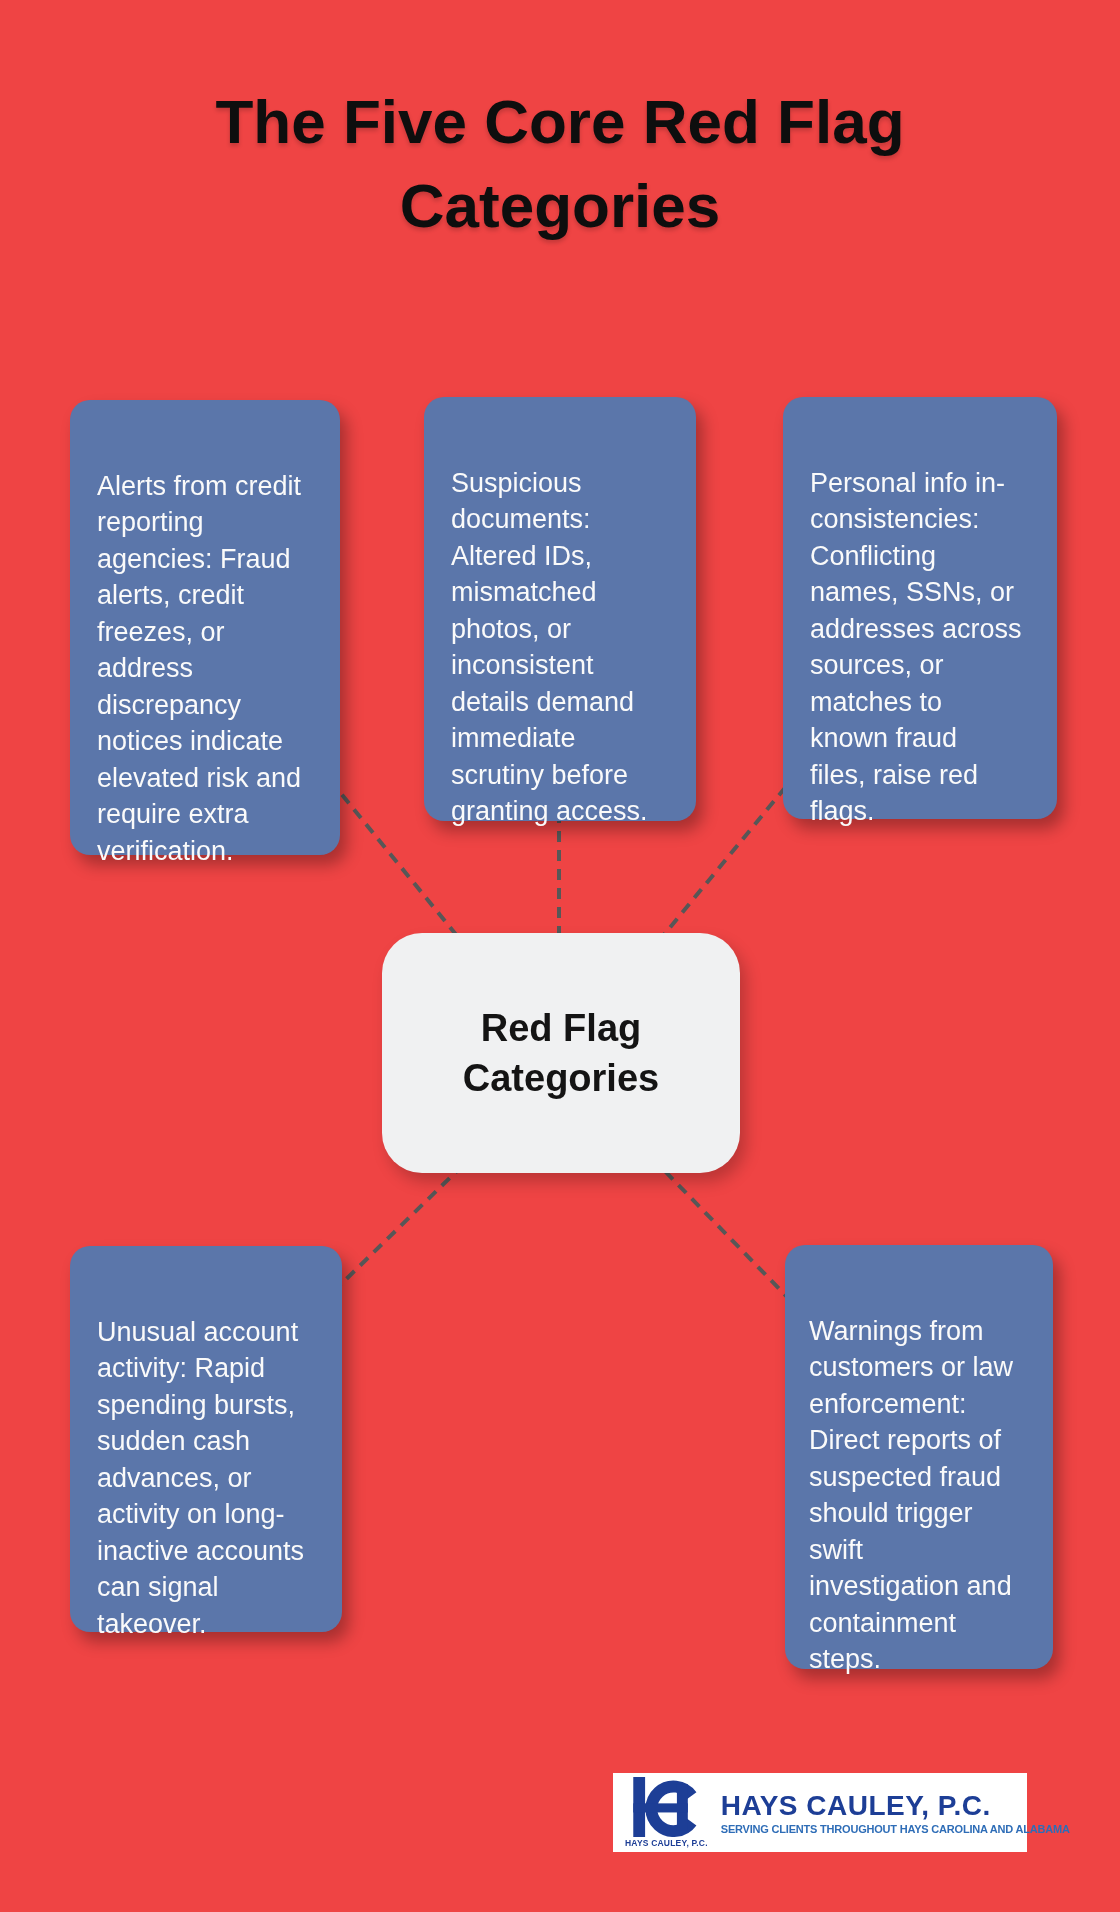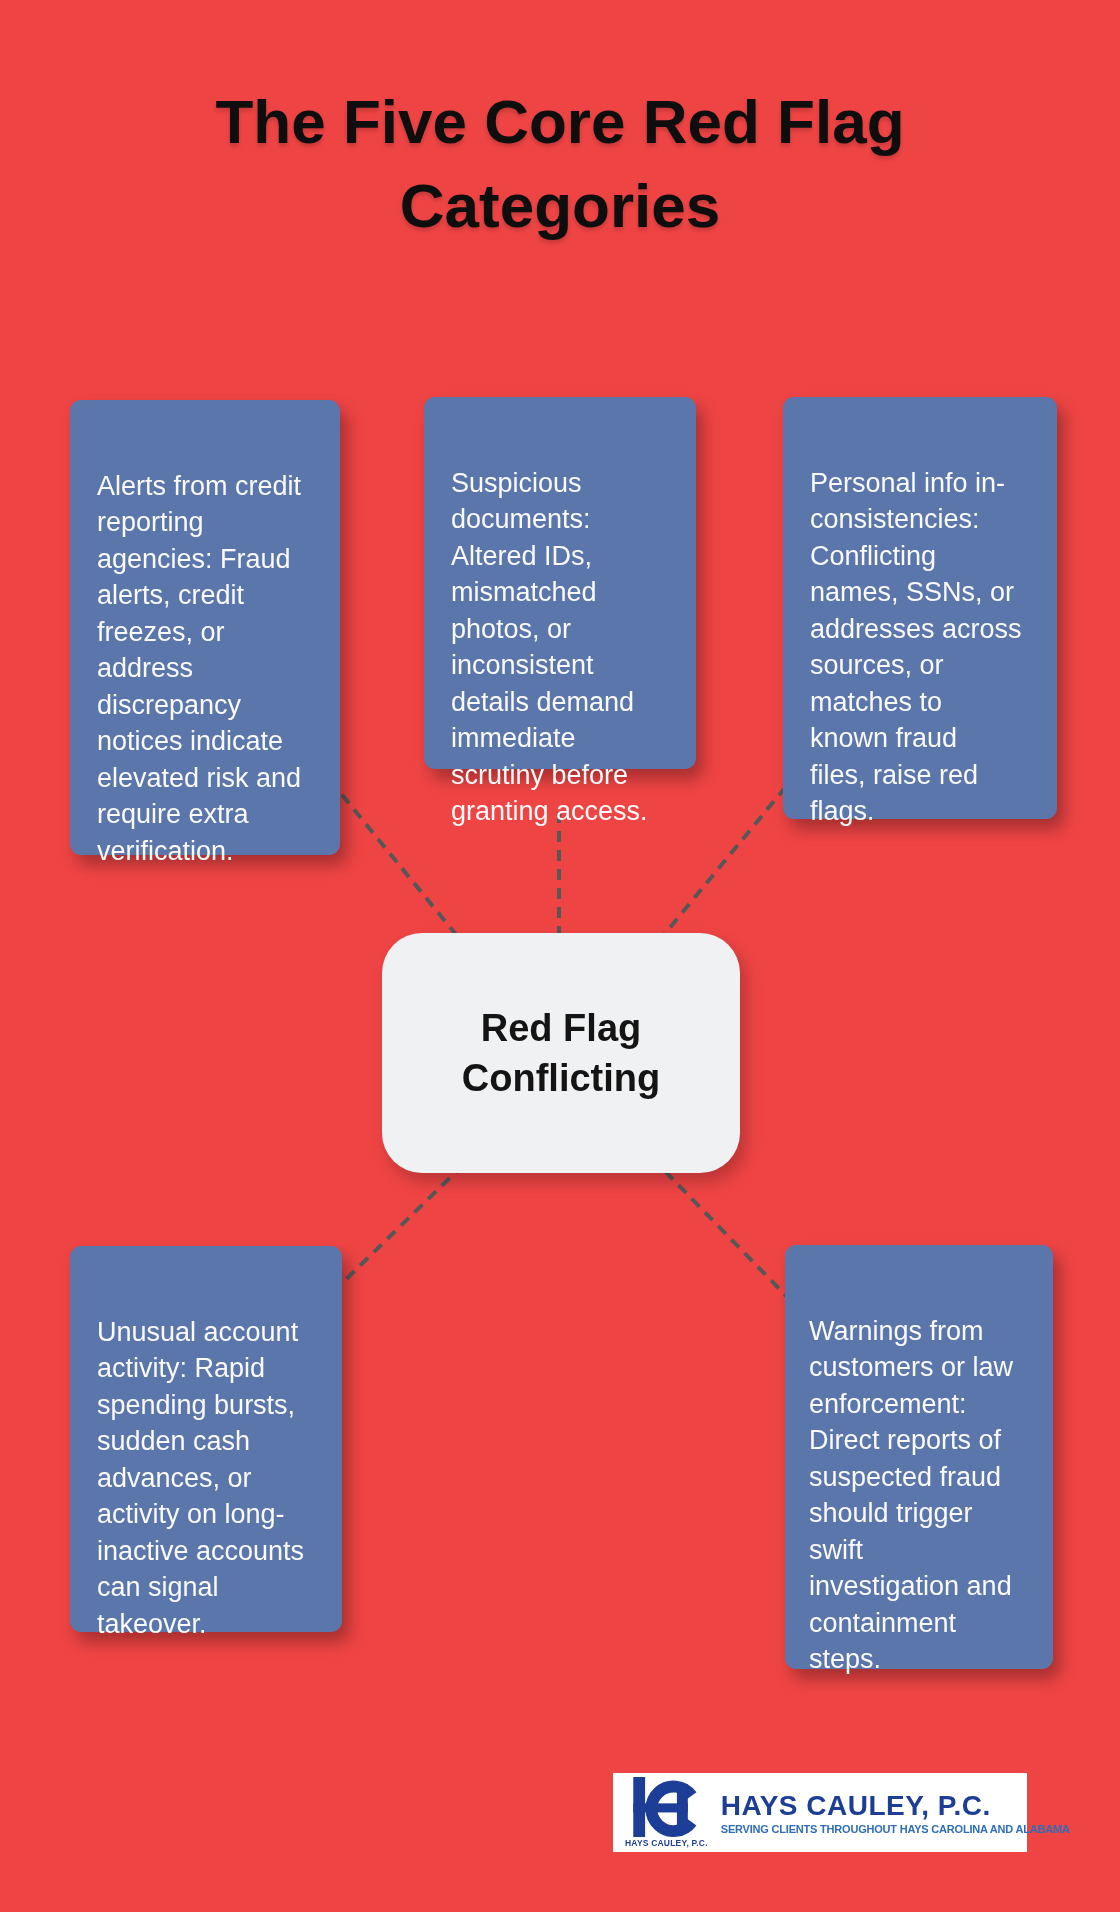--- a/index.html
+++ b/index.html
@@ -24,31 +24,31 @@
     color: #0e0e0e;
     white-space: pre-line;
     text-shadow: 0 3px 4px rgba(0,0,0,0.18);
   }
   .connectors {
     position: absolute; left: 0; top: 0;
   }
   .node {
     position: absolute;
     background: #5b76aa;
-    border-radius: 11px;
+    border-radius: 20px;
     box-shadow: 7px 10px 16px rgba(0,0,0,0.30);
     color: #fafafa;
     font-size: 27px;
     line-height: 36.5px;
     white-space: pre-line;
     box-sizing: border-box;
     padding: 31px 14px 0 27px;
   }
   .node-1 { left: 70px;  top: 400px;  width: 270px; height: 455px; }
-  .node-2 { left: 424px; top: 397px;  width: 272px; height: 372px; }
+  .node-2 { left: 424px; top: 397px;  width: 272px; height: 424px; }
   .node-3 { left: 783px; top: 397px;  width: 274px; height: 422px; }
   .node-4 { left: 70px;  top: 1246px; width: 272px; height: 386px; }
   .node-5 { left: 785px; top: 1245px; width: 268px; height: 424px; padding-left: 24px; }
   .center-node {
     position: absolute;
     left: 382px; top: 933px; width: 358px; height: 240px;
     background: #f0f1f2;
     border-radius: 40px;
     box-shadow: 6px 9px 16px rgba(0,0,0,0.22);
     display: flex; align-items: center; justify-content: center;
@@ -172,21 +172,21 @@
 suspected fraud
 should trigger
 swift
 investigation and
 containment
 steps.</span>
   </div>
 
   <div class="center-node">
     <span>Red Flag
-Conflicting</span>
+Categories</span>
   </div>
 
   <div class="logo">
     <div class="logo-mark-col">
       <svg width="74" height="60" viewBox="0 0 76 66" aria-hidden="true">
         <rect x="2" y="0" width="13" height="66" fill="#1d3e96"></rect>
         <path d="M 66.2 20.6 A 24.5 24.5 0 1 0 66.2 49.4" fill="none" stroke="#1d3e96" stroke-width="13"></path>
         <rect x="50" y="8" width="12" height="51" fill="#1d3e96"></rect>
         <rect x="2" y="29" width="60" height="10" fill="#1d3e96"></rect>
       </svg>

